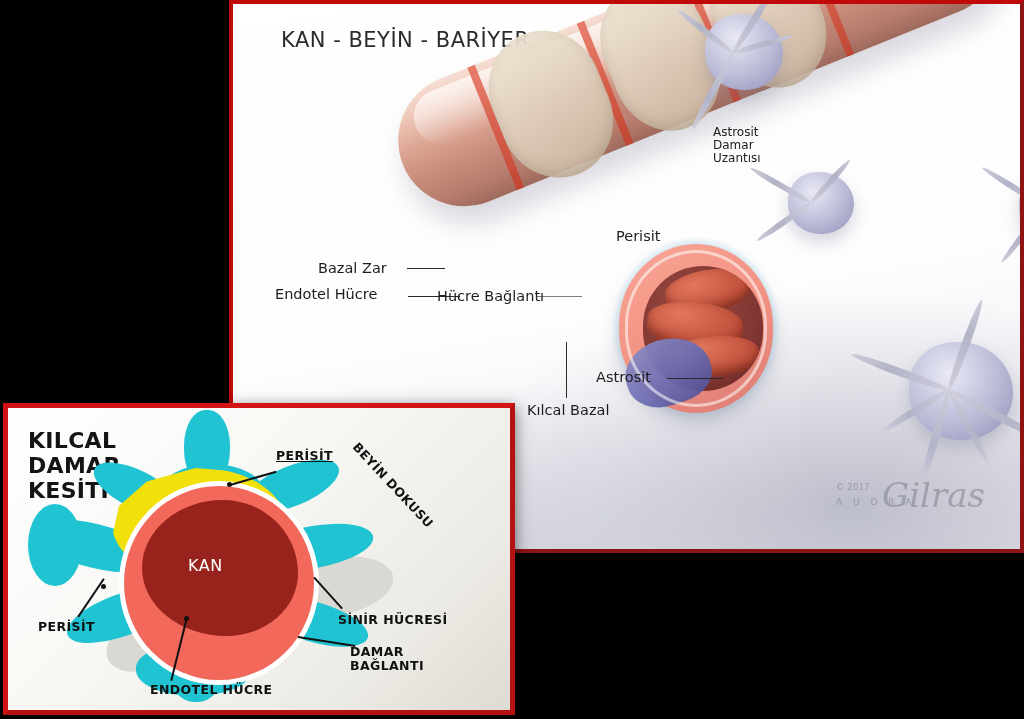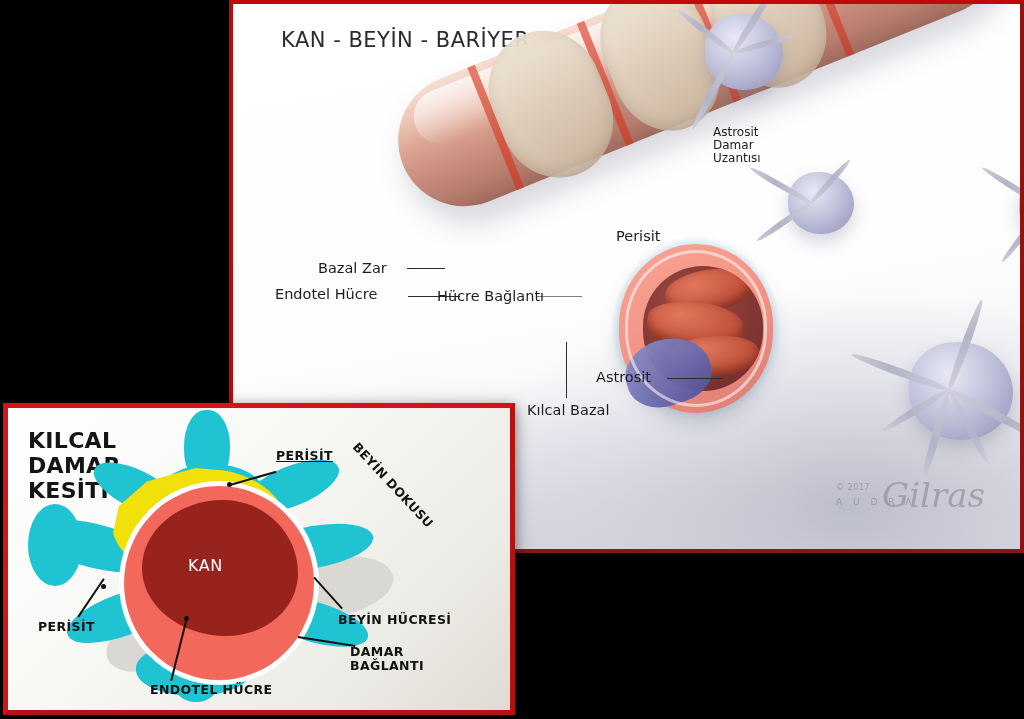--- a/index.html
+++ b/index.html
@@ -222,21 +222,21 @@
       <div class="ilbl" style="left:268px;top:41px;text-decoration:underline;">PERİSİT</div>
       <div class="ilead" style="left:222px;top:76px;width:48px;transform:rotate(-16deg);"></div>
       <div class="idot" style="left:219px;top:74px;"></div>
 
       <div class="ilbl rot" style="left:352px;top:32px;">BEYİN DOKUSU</div>
 
       <div class="ilbl" style="left:30px;top:212px;">PERİSİT</div>
       <div class="ilead" style="left:70px;top:208px;width:46px;transform:rotate(-56deg);"></div>
       <div class="idot" style="left:93px;top:176px;"></div>
 
-      <div class="ilbl" style="left:330px;top:205px;">BEYİN HÜCRESİ</div>
+      <div class="ilbl" style="left:330px;top:205px;">SİNİR HÜCRESİ</div>
       <div class="ilead" style="left:334px;top:200px;width:42px;transform:rotate(-132deg);"></div>
 
       <div class="ilbl" style="left:342px;top:237px;">
         <div>DAMAR</div>
         <div>BAĞLANTI</div>
       </div>
       <div class="ilead" style="left:290px;top:228px;width:58px;transform:rotate(9deg);"></div>
 
       <div class="ilbl" style="left:142px;top:275px;">ENDOTEL HÜCRE</div>
       <div class="ilead" style="left:163px;top:272px;width:66px;transform:rotate(-76deg);"></div>

